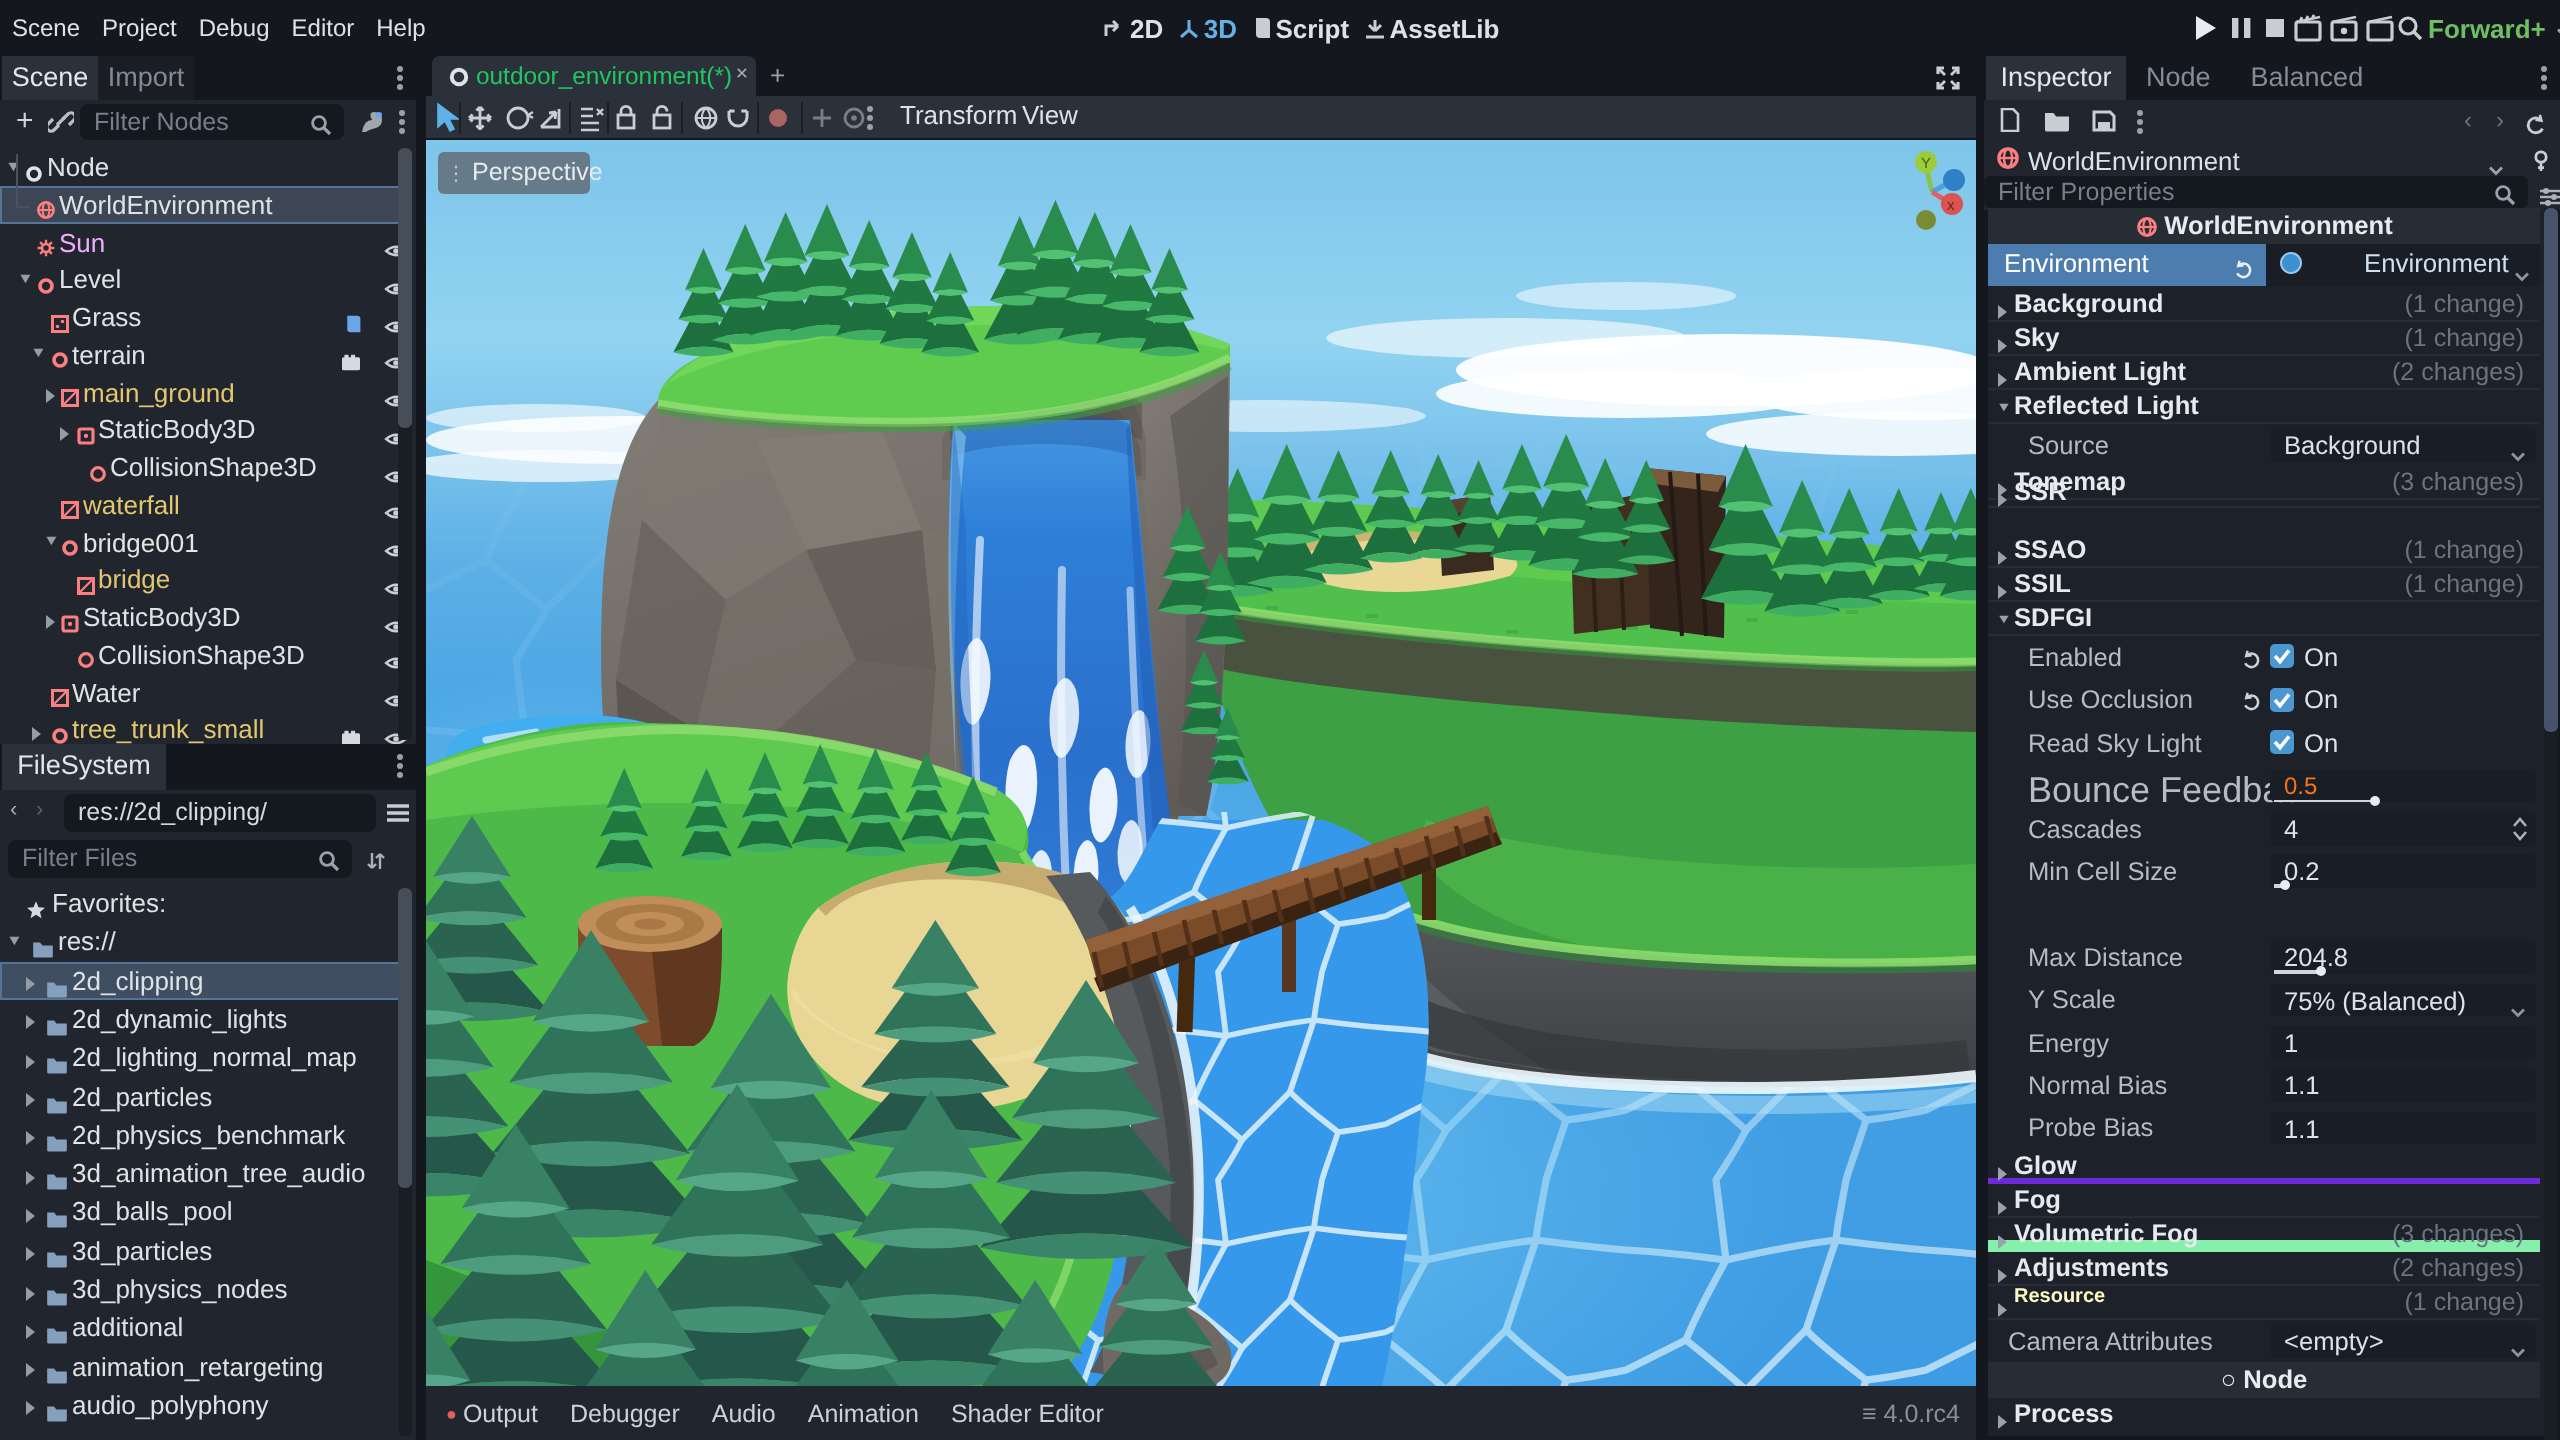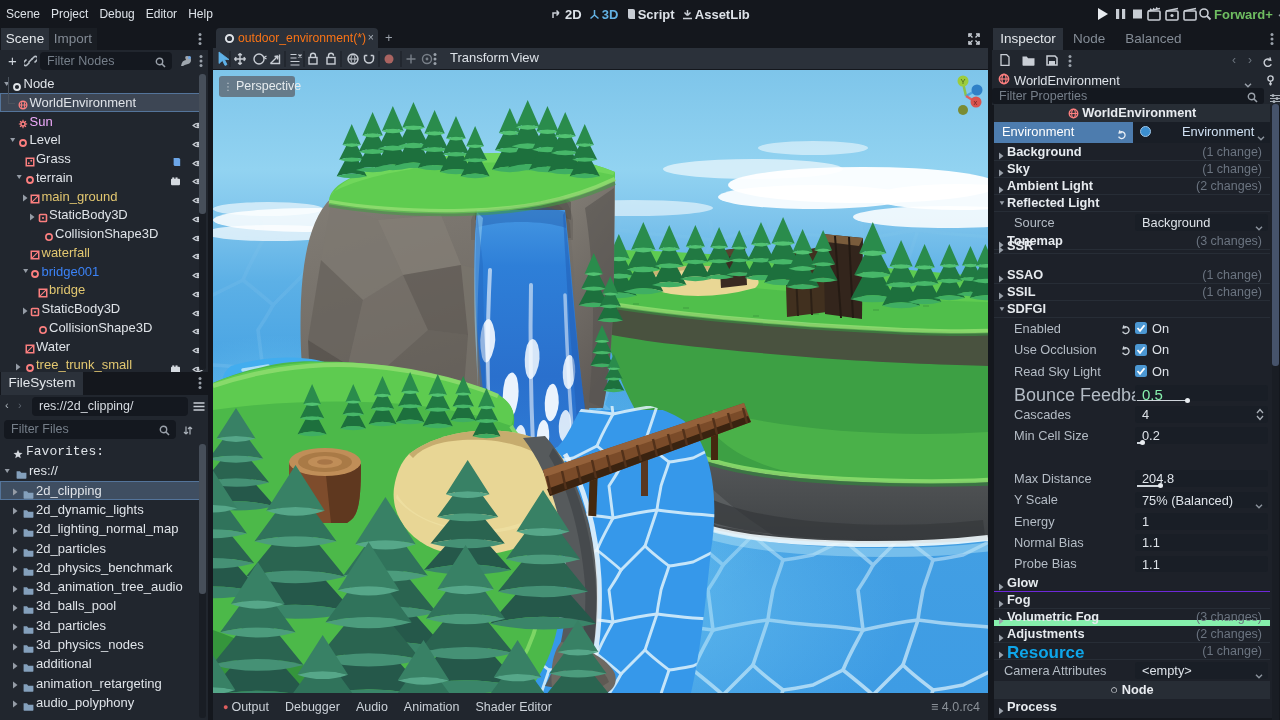--- a/index.html
+++ b/index.html
@@ -242,21 +242,21 @@
               <circle cx="7" cy="5.5" r="1.7" fill="#c9ced5"></circle>
             </svg></span>
         </div>
         <div style="position:absolute;left:0;top:190.1px;width:203px;height:19px;">
           <span style="position:absolute;left:21.5px;top:3px;">
             <span style="position:absolute;font-size:8.5px;color:#959ca6;transform:scale(1,.85)">▼</span>
           </span>
           <span style="position:absolute;left:30.0px;top:3px;"><svg width="10" height="10" viewBox="0 0 12 12" style="vertical-align:-2px">
               <circle cx="6" cy="6" r="3.6" fill="none" stroke="#fc7f7f" stroke-width="2.2"></circle>
             </svg></span>
-          <span style="position:absolute;left:41.5px;top:1.5px;color:#3b82f6;">bridge001</span>
+          <span style="position:absolute;left:41.5px;top:1.5px;color:#e5e5e5;">bridge001</span>
           <span style="position:absolute;left:192px;top:4px;"><svg width="12" height="9" viewBox="0 0 14 11" style="vertical-align:-2px">
               <path d="M1 5.5 Q7 0.4 13 5.5 Q7 10.6 1 5.5 Z" fill="none" stroke="#c9ced5" stroke-width="1.5"></path>
               <circle cx="7" cy="5.5" r="1.7" fill="#c9ced5"></circle>
             </svg></span>
         </div>
         <div style="position:absolute;left:0;top:208.8px;width:203px;height:19px;">
           <span style="position:absolute;left:37.5px;top:3px;"><svg width="10" height="10" viewBox="0 0 12 12" style="vertical-align:-2px">
               <rect x="1.5" y="1.5" width="9" height="9" fill="none" stroke="#fc7f7f" stroke-width="1.8"></rect>
               <line x1="2" y1="10" x2="10" y2="2" stroke="#fc7f7f" stroke-width="1.3"></line>
             </svg></span>
@@ -346,21 +346,21 @@
     <div style="position:relative;height:23px;background:#21262e;">
       <div style="position:absolute;left:4px;top:1px;width:172px;height:19px;background:#14181f;border-radius:4px;color:#767f8a;font-size:12.5px;line-height:19px;padding-left:7px;">Filter Files <span style="position:absolute;right:6px;top:2px;"><svg width="11" height="11" viewBox="0 0 11 11" style="vertical-align:-1px">
               <circle cx="4.5" cy="4.5" r="3.2" fill="none" stroke="#9aa1aa" stroke-width="1.4"></circle>
               <path d="M7,7 L10,10" stroke="#9aa1aa" stroke-width="1.6"></path>
             </svg></span></div>
       <span style="position:absolute;left:183px;top:5px;"><svg width="10" height="11" viewBox="0 0 10 11">
             <path d="M3,1.5 V9 M3,9 l-2,-2 m2,2 l2,-2 M7,9.5 V2 M7,2 l-2,2 m2,-2 l2,2" stroke="#aab1b9" stroke-width="1.2" fill="none"></path>
           </svg></span>
     </div>
     <div id="ftree" style="position:relative;height:278px;overflow:hidden;background:#21262e;font-size:13px;color:#dfe3e8;">
-        <div style="position:absolute;left:0;top:0.5px;width:200px;height:19px;font-family:Liberation Mono, monospace;">
+        <div style="position:absolute;left:0;top:0.5px;width:200px;height:19px;">
           <span style="position:absolute;left:12.5px;top:3.5px;"><svg width="10" height="10" viewBox="0 0 12 12" style="vertical-align:-2px">
               <path d="M6 0.8 L7.5 4.4 11.4 4.7 8.4 7.2 9.3 11 6 8.9 2.7 11 3.6 7.2 0.6 4.7 4.5 4.4 Z" fill="#d5dae0"></path>
             </svg></span>
           <span style="position:absolute;left:26px;top:1.5px;color:#dfe3e8;">Favorites:</span>
         </div>
         <div style="position:absolute;left:0;top:19.8px;width:200px;height:19px;">
           <span style="position:absolute;left:3px;top:3px;">
             <span style="position:absolute;font-size:8.5px;color:#959ca6;transform:scale(1,.85)">▼</span>
           </span>
           <span style="position:absolute;left:15.5px;top:3.5px;"><svg width="11" height="9" viewBox="0 0 13 11" style="vertical-align:-2px">
@@ -479,21 +479,21 @@
         <div style="position:absolute;right:2px;top:2px;width:7px;height:274px;background:#191d24;border-radius:3px"></div>
         <div style="position:absolute;right:2px;top:2px;width:7px;height:150px;background:#464e59;border-radius:3px"></div>
       </div>
   </div>
 
   <div class="abs" id="scene-tabs">
     <div style="position:absolute;left:3px;top:0;width:162px;height:20px;background:#2b313a;border-radius:4px 4px 0 0;">
       <svg width="11" height="11" style="position:absolute;left:8px;top:5px">
           <circle cx="5.5" cy="5.5" r="3.6" fill="none" stroke="#dfe3e8" stroke-width="2"></circle>
         </svg>
-      <span style="position:absolute;left:22px;top:3px;font-size:12.2px;color:#f97316;">outdoor_environment(*)</span>
+      <span style="position:absolute;left:22px;top:3px;font-size:12.2px;color:#22c55e;">outdoor_environment(*)</span>
       <span style="position:absolute;right:4px;top:3px;color:#aab1b9;font-size:10.5px;">×</span>
     </div>
     <span style="position:absolute;left:172px;top:2px;color:#9aa1aa;font-size:13px;">+</span>
     <svg width="12" height="12" style="position:absolute;right:8px;top:5px" viewBox="0 0 12 12">
         <path d="M1 4 V1 H4 M8 1 H11 V4 M11 8 V11 H8 M4 11 H1 V8" stroke="#c9ced5" stroke-width="1.6" fill="none"></path>
         <path d="M1 1 L4.5 4.5 M11 1 L7.5 4.5 M11 11 L7.5 7.5 M1 11 L4.5 7.5" stroke="#c9ced5" stroke-width="1.4"></path>
       </svg>
   </div>
   <div class="abs" id="vp-toolbar">
     <svg width="230" height="22" style="position:absolute;left:0;top:0" viewBox="0 0 230 22">
@@ -1077,21 +1077,21 @@
             <span style="position:absolute;left:0px;top:2px;width:12px;height:12px;background:#4b97d2;border-radius:2.5px;"></span>
             <svg width="12" height="12" style="position:absolute;left:0;top:2px">
               <path d="M2.5 6 L5 8.8 L9.5 3.2" stroke="#fff" stroke-width="1.8" fill="none"></path>
             </svg>
             <span style="position:absolute;left:17px;top:0.5px;color:#dde2e8;font-size:12.8px">On</span>
           </div>
         </div>
         <div style="position:absolute;left:2px;top:354.0999999999999px;width:276px;height:21.4px;">
           <span style="position:absolute;left:20px;top:3px;color:#b4bcc5;font-size:18px">Bounce Feedback</span>
           <div style="position:absolute;left:141px;top:2.5px;width:133px;height:16.5px;background:#191e26;border-radius:3px;">
-            <span style="position:absolute;left:7px;top:1px;color:#86efac;font-size:15px">0.5</span>
+            <span style="position:absolute;left:7px;top:1px;color:#f97316;font-size:12px">0.5</span>
             <div style="position:absolute;left:2px;bottom:0px;width:50px;height:1.6px;background:#cfd5db;"></div>
             <div style="position:absolute;left:50px;bottom:-1.5px;width:5px;height:5px;border-radius:50%;background:#e8ecf0;"></div>
           </div>
         </div>
         <div style="position:absolute;left:2px;top:375.4999999999999px;width:276px;height:21.4px;">
           <span style="position:absolute;left:20px;top:3px;color:#b4bcc5;font-size:12.8px">Cascades</span>
           <div style="position:absolute;left:141px;top:2.5px;width:133px;height:16.5px;background:#191e26;border-radius:3px;">
             <span style="position:absolute;left:7px;top:1px;color:#dde2e8;font-size:12.8px">4</span>
             <svg width="8" height="13" style="position:absolute;right:4px;top:2px">
               <path d="M1 5 L4 1.5 L7 5" fill="none" stroke="#aab0b8" stroke-width="1.3"></path>
@@ -1135,21 +1135,21 @@
           <div style="position:absolute;left:141px;top:2.5px;width:133px;height:16.5px;background:#191e26;border-radius:3px;">
             <span style="position:absolute;left:7px;top:1px;color:#dde2e8;font-size:12.8px">1.1</span>
           </div>
         </div>
         <div style="position:absolute;left:2px;top:525.2999999999997px;width:276px;height:21.4px;">
           <span style="position:absolute;left:20px;top:3px;color:#b4bcc5;font-size:12.8px">Probe Bias</span>
           <div style="position:absolute;left:141px;top:2.5px;width:133px;height:16.5px;background:#191e26;border-radius:3px;">
             <span style="position:absolute;left:7px;top:1px;color:#dde2e8;font-size:12.8px">1.1</span>
           </div>
         </div>
-        <div style="position:absolute;left:2px;top:546.6999999999997px;width:276px;height:17px;border-bottom:1px solid #6d28d9;">
+        <div style="position:absolute;left:2px;top:546.6999999999997px;width:276px;height:17px;border-bottom:3px solid #6d28d9;">
           <span style="position:absolute;left:4px;top:4.5px;"><svg width="6" height="8" viewBox="0 0 6 8" style="vertical-align:0">
               <path d="M1,0.5 L5.5,4 L1,7.5 Z" fill="#9aa1aa"></path>
             </svg></span>
           <span style="position:absolute;left:13px;top:0.5px;font-weight:bold;color:#e6eaee;font-size:12.8px">Glow</span>
         </div>
         <div style="position:absolute;left:2px;top:563.6999999999997px;width:276px;height:17px;border-bottom:1px solid #272d36;">
           <span style="position:absolute;left:4px;top:4.5px;"><svg width="6" height="8" viewBox="0 0 6 8" style="vertical-align:0">
               <path d="M1,0.5 L5.5,4 L1,7.5 Z" fill="#9aa1aa"></path>
             </svg></span>
           <span style="position:absolute;left:13px;top:0.5px;font-weight:bold;color:#e6eaee;font-size:12.8px">Fog</span>
@@ -1165,21 +1165,21 @@
           <span style="position:absolute;left:4px;top:4.5px;"><svg width="6" height="8" viewBox="0 0 6 8" style="vertical-align:0">
               <path d="M1,0.5 L5.5,4 L1,7.5 Z" fill="#9aa1aa"></path>
             </svg></span>
           <span style="position:absolute;left:13px;top:0.5px;font-weight:bold;color:#e6eaee;font-size:12.8px">Adjustments</span>
           <span style="position:absolute;right:8px;top:1px;color:#6b7480;font-size:12.5px">(2 changes)</span>
         </div>
         <div style="position:absolute;left:2px;top:614.6999999999997px;width:276px;height:17px;border-bottom:1px solid #272d36;">
           <span style="position:absolute;left:4px;top:4.5px;"><svg width="6" height="8" viewBox="0 0 6 8" style="vertical-align:0">
               <path d="M1,0.5 L5.5,4 L1,7.5 Z" fill="#9aa1aa"></path>
             </svg></span>
-          <span style="position:absolute;left:13px;top:0.5px;font-weight:bold;color:#0ea5e9;font-size:17px">Resource</span>
+          <span style="position:absolute;left:13px;top:0.5px;font-weight:bold;color:#fef9c3;font-size:10px">Resource</span>
           <span style="position:absolute;right:8px;top:1px;color:#6b7480;font-size:12.5px">(1 change)</span>
         </div>
         <div style="position:absolute;left:2px;top:631.6999999999997px;width:276px;height:21.4px;">
           <span style="position:absolute;left:10px;top:3px;color:#b4bcc5;font-size:12.8px">Camera Attributes</span>
           <div style="position:absolute;left:141px;top:2.5px;width:133px;height:16.5px;background:#191e26;border-radius:3px;">
             <span style="position:absolute;left:7px;top:1px;color:#dde2e8;font-size:12.8px">&lt;empty&gt;</span>
             <span style="position:absolute;right:5px;top:5px;"><svg width="8" height="5" viewBox="0 0 8 5">
                 <path d="M1,0.8 L4,3.8 L7,0.8" stroke="#8d949e" stroke-width="1.4" fill="none"></path>
               </svg></span>
           </div>

